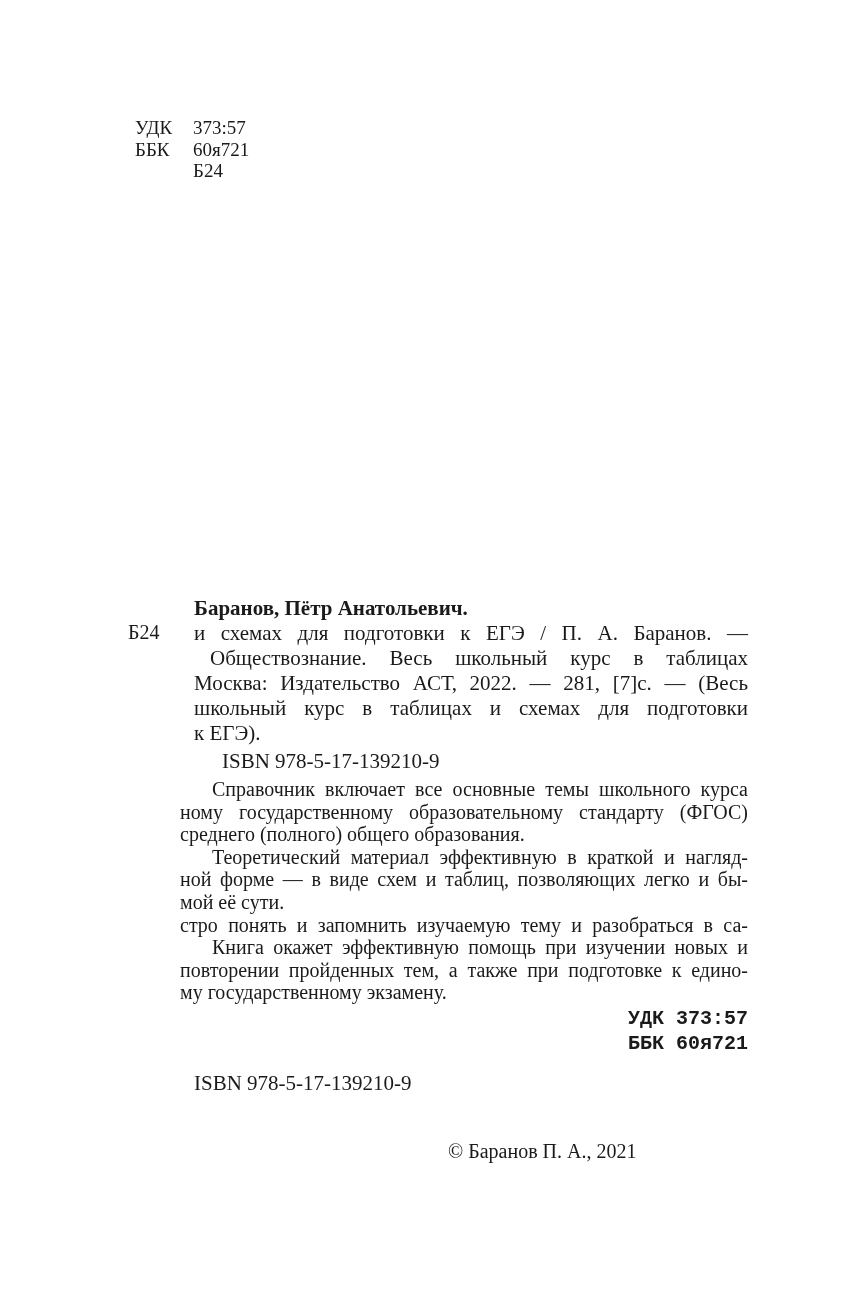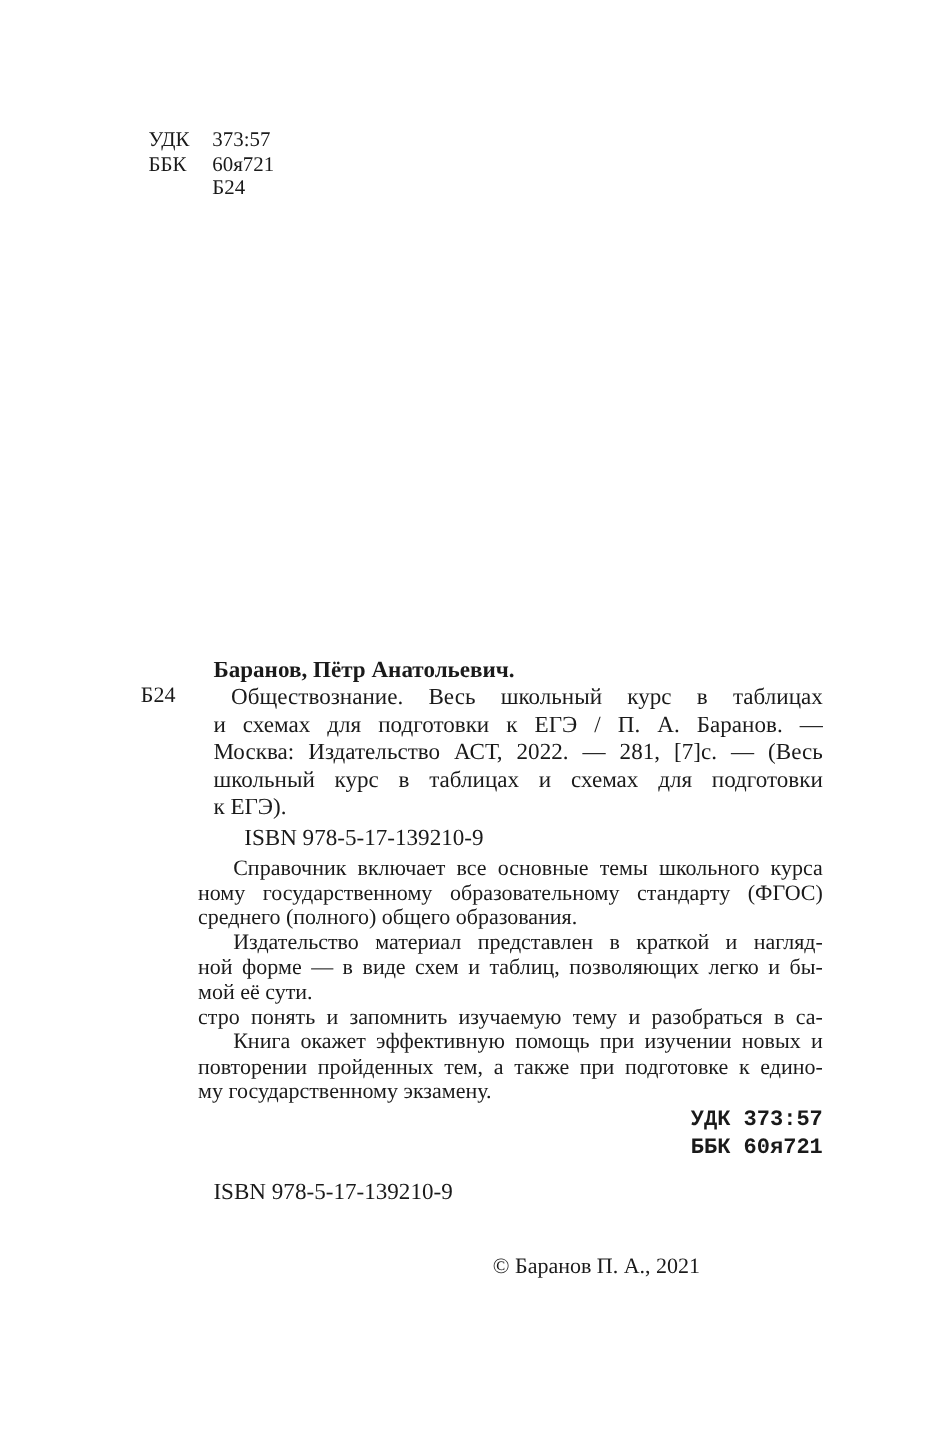--- a/index.html
+++ b/index.html
@@ -106,32 +106,32 @@
       <span></span>
       <span>Б24</span>
     </div>
   </div>
 
   <div class="margin-code">Б24</div>
 
   <div class="card">
     <div class="author bib-indent">Баранов, Пётр Анатольевич.</div>
 
+    <div class="bib-line bib-indent j">и схемах для подготовки к ЕГЭ / П. А. Баранов. —</div>
     <div class="bib-line bib-indent j ind-bib">Обществознание. Весь школьный курс в таблицах</div>
-    <div class="bib-line bib-indent j">и схемах для подготовки к ЕГЭ / П. А. Баранов. —</div>
     <div class="bib-line bib-indent j">Москва: Издательство АСТ, 2022. — 281, [7]с. — (Весь</div>
     <div class="bib-line bib-indent j">школьный курс в таблицах и схемах для подготовки</div>
     <div class="bib-line bib-indent">к ЕГЭ).</div>
 
     <div class="isbn-line bib-indent">ISBN 978-5-17-139210-9</div>
 
     <div class="ann-line j ind-ann">Справочник включает все основные темы школьного курса</div>
     <div class="ann-line j">ному государственному образовательному стандарту (ФГОС)</div>
     <div class="ann-line">среднего (полного) общего образования.</div>
-    <div class="ann-line j ind-ann">Издательство материал представлен в краткой и нагляд-</div>
+    <div class="ann-line j ind-ann">Теоретический материал эффективную в краткой и нагляд-</div>
     <div class="ann-line j">ной форме — в виде схем и таблиц, позволяющих легко и бы-</div>
     <div class="ann-line">мой её сути.</div>
     <div class="ann-line j">стро понять и запомнить изучаемую тему и разобраться в са-</div>
     <div class="ann-line j ind-ann">Книга окажет эффективную помощь при изучении новых и</div>
     <div class="ann-line j">повторении пройденных тем, а также при подготовке к едино-</div>
     <div class="ann-line">му государственному экзамену.</div>
 
     <div class="codes-right">
       <div>УДК 373:57</div>
       <div>ББК 60я721</div>

